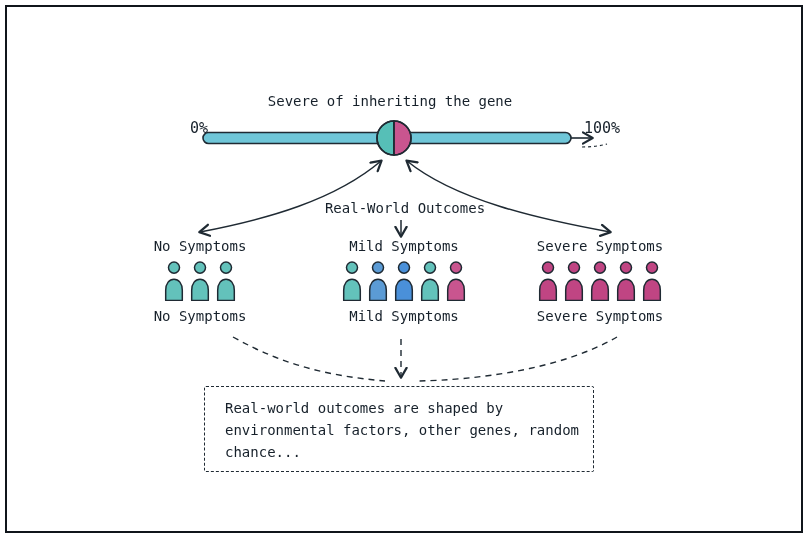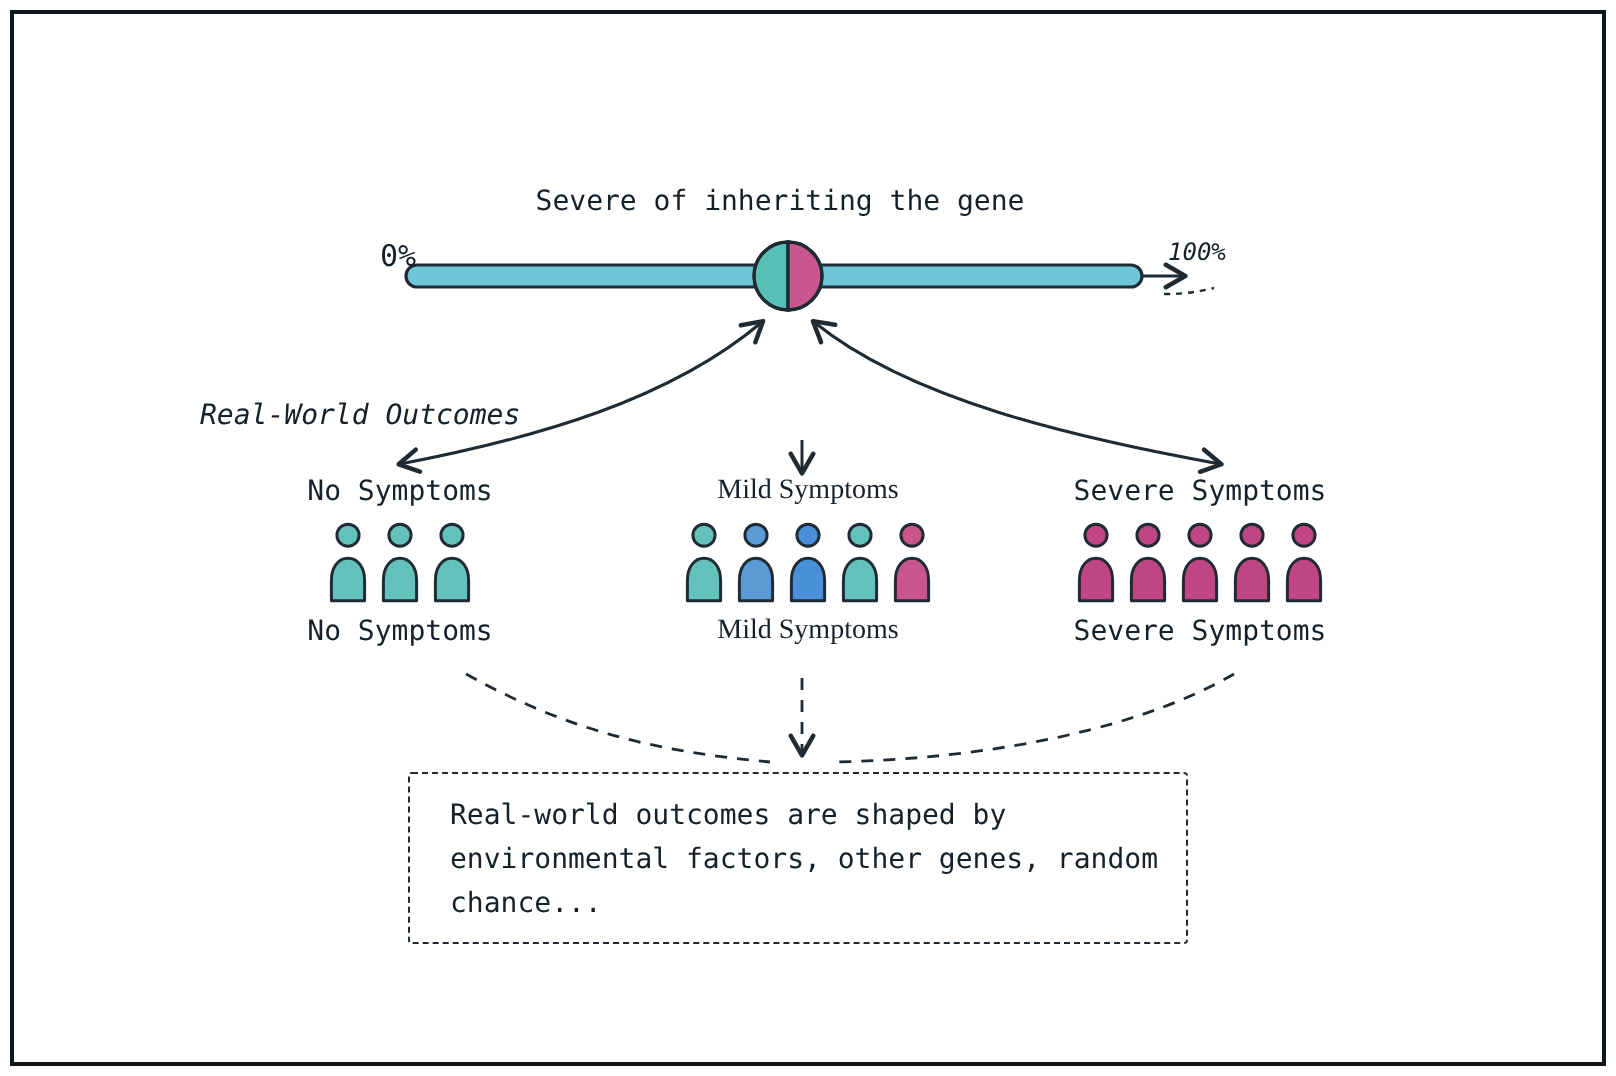--- a/index.html
+++ b/index.html
@@ -10,32 +10,32 @@
   }
   .frame{position:absolute;inset:5px;border:2px solid #10151b;}
   .abs{position:absolute;}
   .title{
     top:40px;left:0;right:0;text-align:center;
     font-size:17px;font-weight:700;letter-spacing:1px;
     text-decoration:underline;text-underline-offset:6px;text-decoration-thickness:1.5px;
   }
   .slider-label{top:93px;left:90px;width:600px;text-align:center;font-size:14px;}
   .min-label{top:119px;left:190px;font-size:15px;}
-  .max-label{top:119px;left:584px;font-size:12px;font-style:italic;}
-  .outcomes-label{top:200px;left:100px;width:610px;font-size:14px;font-style:italic;}
+  .max-label{top:119px;left:584px;font-size:15px;}
+  .outcomes-label{top:200px;left:100px;width:610px;text-align:center;font-size:14px;}
   .art{position:absolute;top:0;left:0;width:808px;height:538px;}
   .group{
     position:absolute;top:237px;display:flex;flex-direction:column;
     align-items:center;gap:4px;
   }
   .group-label{font-size:14px;white-space:nowrap;height:18px;line-height:18px;}
   .people-row{display:flex;gap:2px;align-items:flex-end;height:44px;}
   .person{width:24px;height:44px;display:block;}
   .g1{left:126px;width:148px;}
-  .g2{left:318px;width:172px;font-family:Liberation Serif, serif;}
+  .g2{left:318px;width:172px;}
   .g3{left:514px;width:172px;}
   .note-box{
     top:386px;left:204px;width:390px;height:86px;box-sizing:border-box;
     border:1.6px dashed #1f2a33;border-radius:2px;
     padding:10px 4px 10px 20px;font-size:14px;line-height:22px;
   }
 </style>
 </head>
 <body>
 

